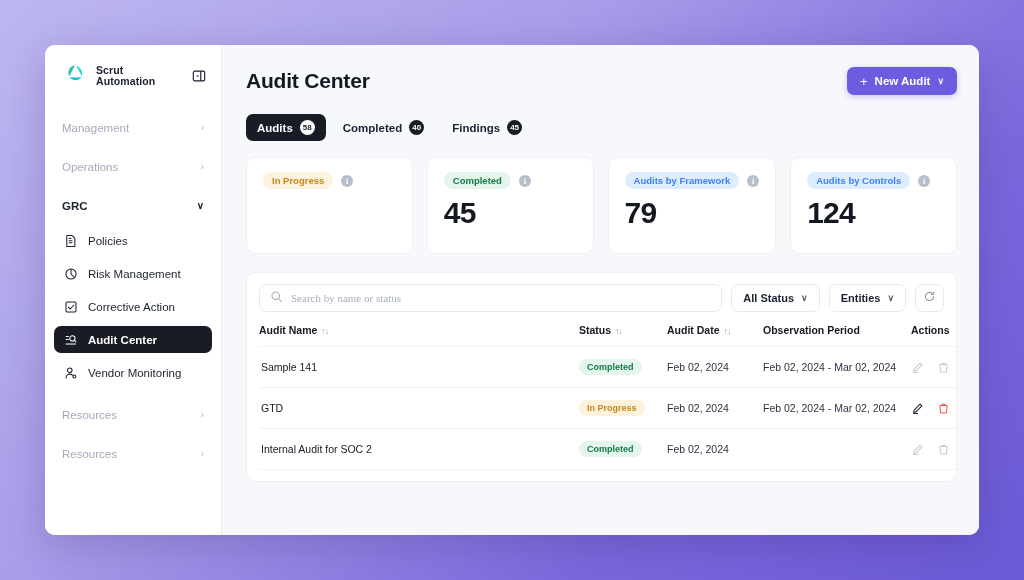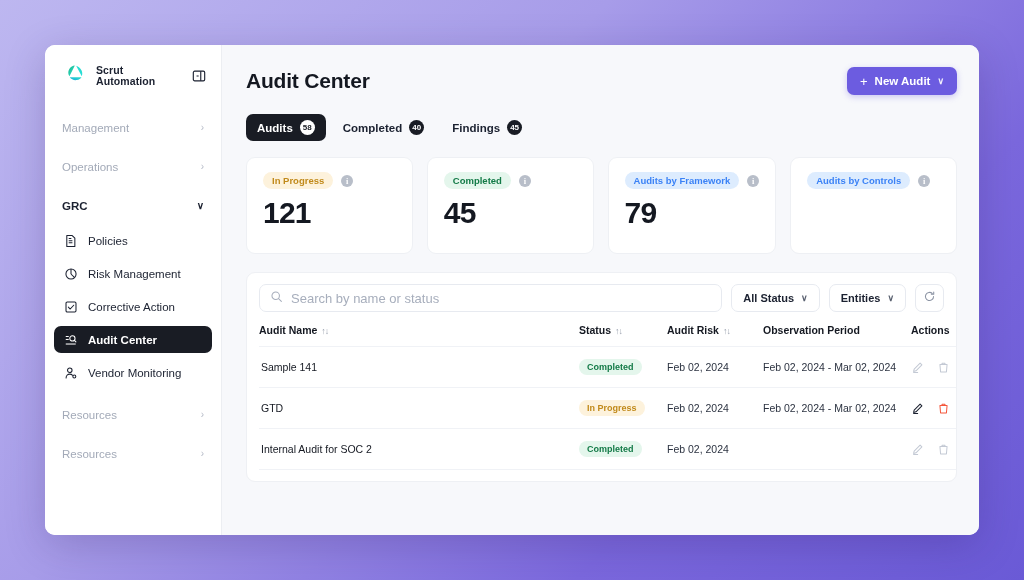--- a/index.html
+++ b/index.html
@@ -131,22 +131,22 @@
     border: 1px solid #eef0f4; padding: 11px 12px 0 12px;
     height: 210px; overflow: hidden;
   }
   .toolbar { display: flex; align-items: center; gap: 9px; }
   .search-wrap {
     flex: 1; display: flex; align-items: center; gap: 8px;
     height: 28px; border: 1px solid #e7eaf0; border-radius: 7px; padding: 0 10px;
     background: #fff;
   }
   .search-wrap input {
-    border: 0; outline: 0; flex: 1; font-size: 13px; color: #3b4251;
-    font-family: Liberation Sans, sans-serif; background: transparent;
+    border: 0; outline: 0; flex: 1; font-size: 11px; color: #3b4251;
+    font-family: Liberation Serif, serif; background: transparent;
   }
   .search-wrap input::placeholder { color: #a7aebc; }
   .select-btn {
     display: flex; align-items: center; gap: 7px; height: 28px;
     padding: 0 11px; border: 1px solid #e7eaf0; border-radius: 7px;
     font-size: 11px; font-weight: 700; color: #1b2130; cursor: pointer; background: #fff;
   }
   .select-btn .chev { font-size: 9px; color: #5a6170; line-height: 1; }
   .icon-btn {
     width: 29px; height: 28px; border: 1px solid #e7eaf0; border-radius: 7px;
@@ -339,41 +339,41 @@
         <span class="badge">45</span>
       </div>
     </div>
 
     <div class="stats">
       <div class="stat-card">
         <div class="stat-head">
           <span class="pill amber">In Progress</span>
           <span class="info-i">i</span>
         </div>
-        <div class="stat-value">121</div>
       </div>
       <div class="stat-card">
         <div class="stat-head">
           <span class="pill green">Completed</span>
           <span class="info-i">i</span>
         </div>
         <div class="stat-value">45</div>
       </div>
       <div class="stat-card">
         <div class="stat-head">
           <span class="pill blue">Audits by Framework</span>
           <span class="info-i">i</span>
         </div>
         <div class="stat-value">79</div>
       </div>
       <div class="stat-card">
         <div class="stat-head">
           <span class="pill blue">Audits by Controls</span>
           <span class="info-i">i</span>
         </div>
+        <div class="stat-value">124</div>
       </div>
     </div>
 
     <div class="panel">
 
       <div class="toolbar">
         <div class="search-wrap">
           <span>
             <svg viewBox="0 0 16 16" width="13" height="13" aria-hidden="true">
               <circle cx="7" cy="7" r="4.6" fill="none" stroke="#a7aebc" stroke-width="1.3"></circle>
@@ -413,21 +413,21 @@
         </colgroup>
         <thead>
           <tr>
             <th>
               <span>Audit Name</span><span class="sort">↑↓</span>
             </th>
             <th>
               <span>Status</span><span class="sort">↑↓</span>
             </th>
             <th>
-              <span>Audit Risk</span><span class="sort">↑↓</span>
+              <span>Audit Date</span><span class="sort">↑↓</span>
             </th>
             <th>
               <span>Observation Period</span>
             </th>
             <th>
               <span>Actions</span>
             </th>
           </tr>
         </thead>
         <tbody>

